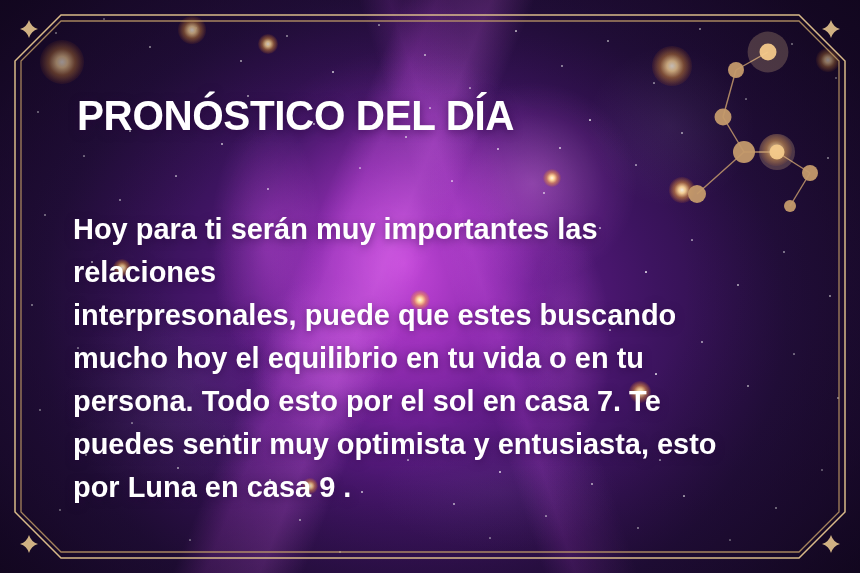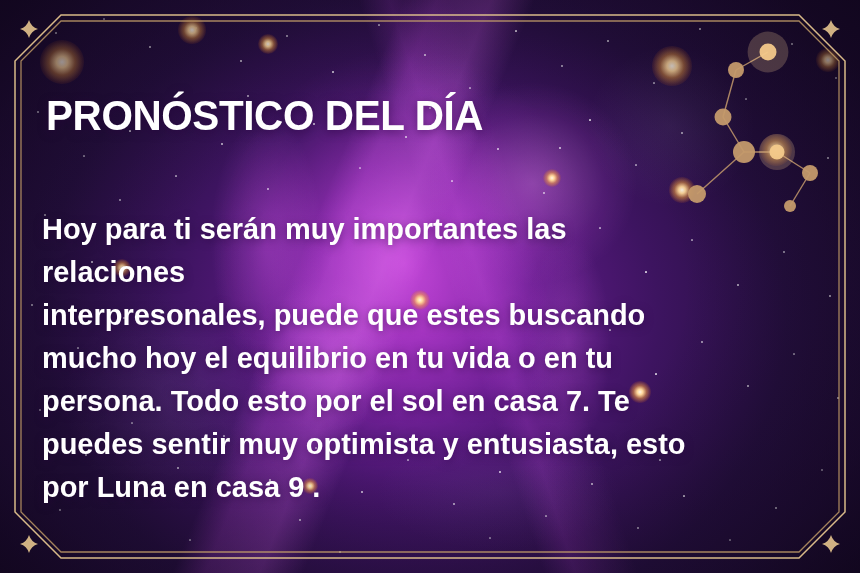--- a/index.html
+++ b/index.html
@@ -65,21 +65,21 @@
   .star{ position:absolute; border-radius:50%; background:#fff; }
   .glow-star{
     position:absolute; border-radius:50%;
     background:radial-gradient(circle, #fff7e8 0%, #ffd79a 18%, rgba(248,160,60,0.55) 42%, rgba(220,110,30,0.18) 66%, rgba(0,0,0,0) 80%);
   }
 
   
   #frame{ position:absolute; inset:0; pointer-events:none; }
 
   
-  #content{ position:absolute; inset:0; }
+  #content{ position:absolute; inset:0;margin-left:31px; }
 
   #page-title{
     position:absolute;
     left:46px; top:91px;
     font-size:43px;
     font-weight:bold;
     letter-spacing:-0.4px;
     color:#ffffff;
     white-space:nowrap;
     transform:scaleX(0.94);

